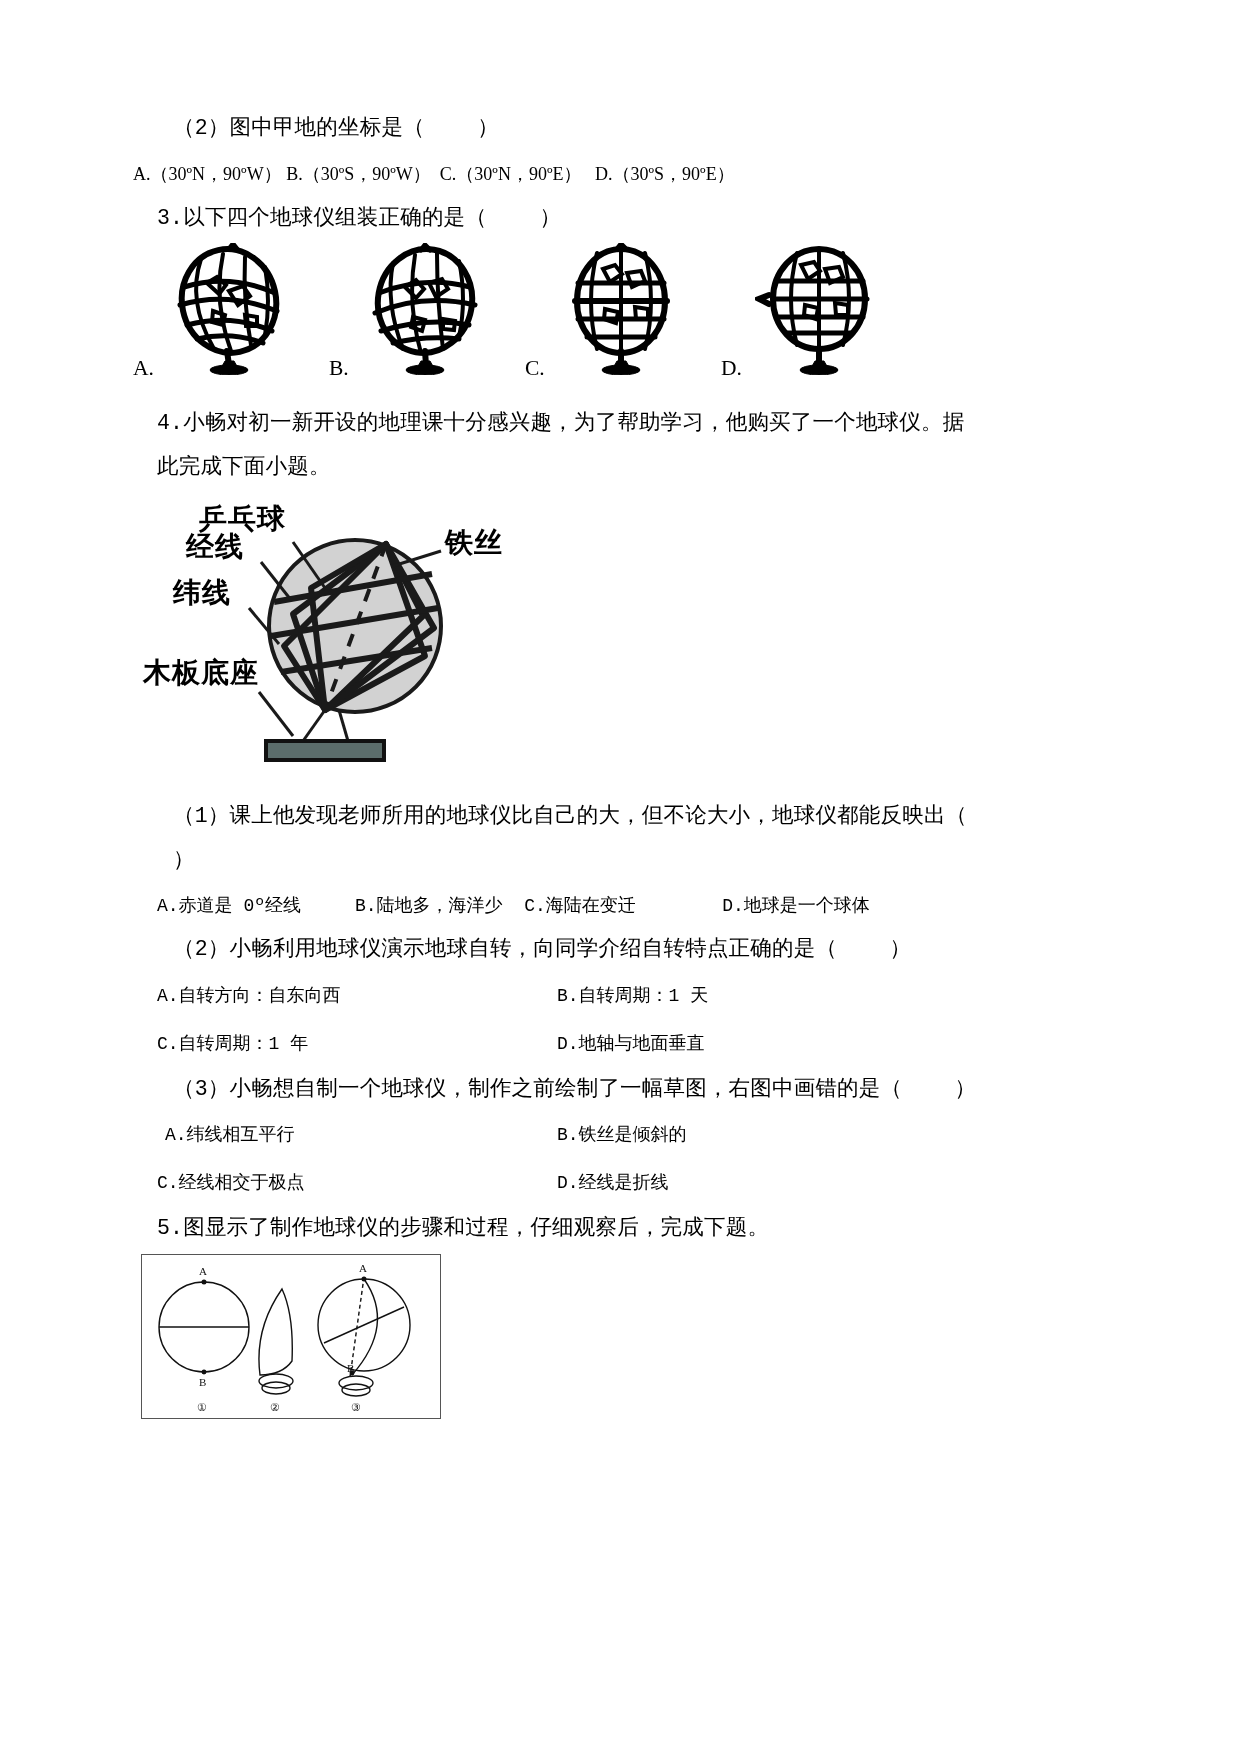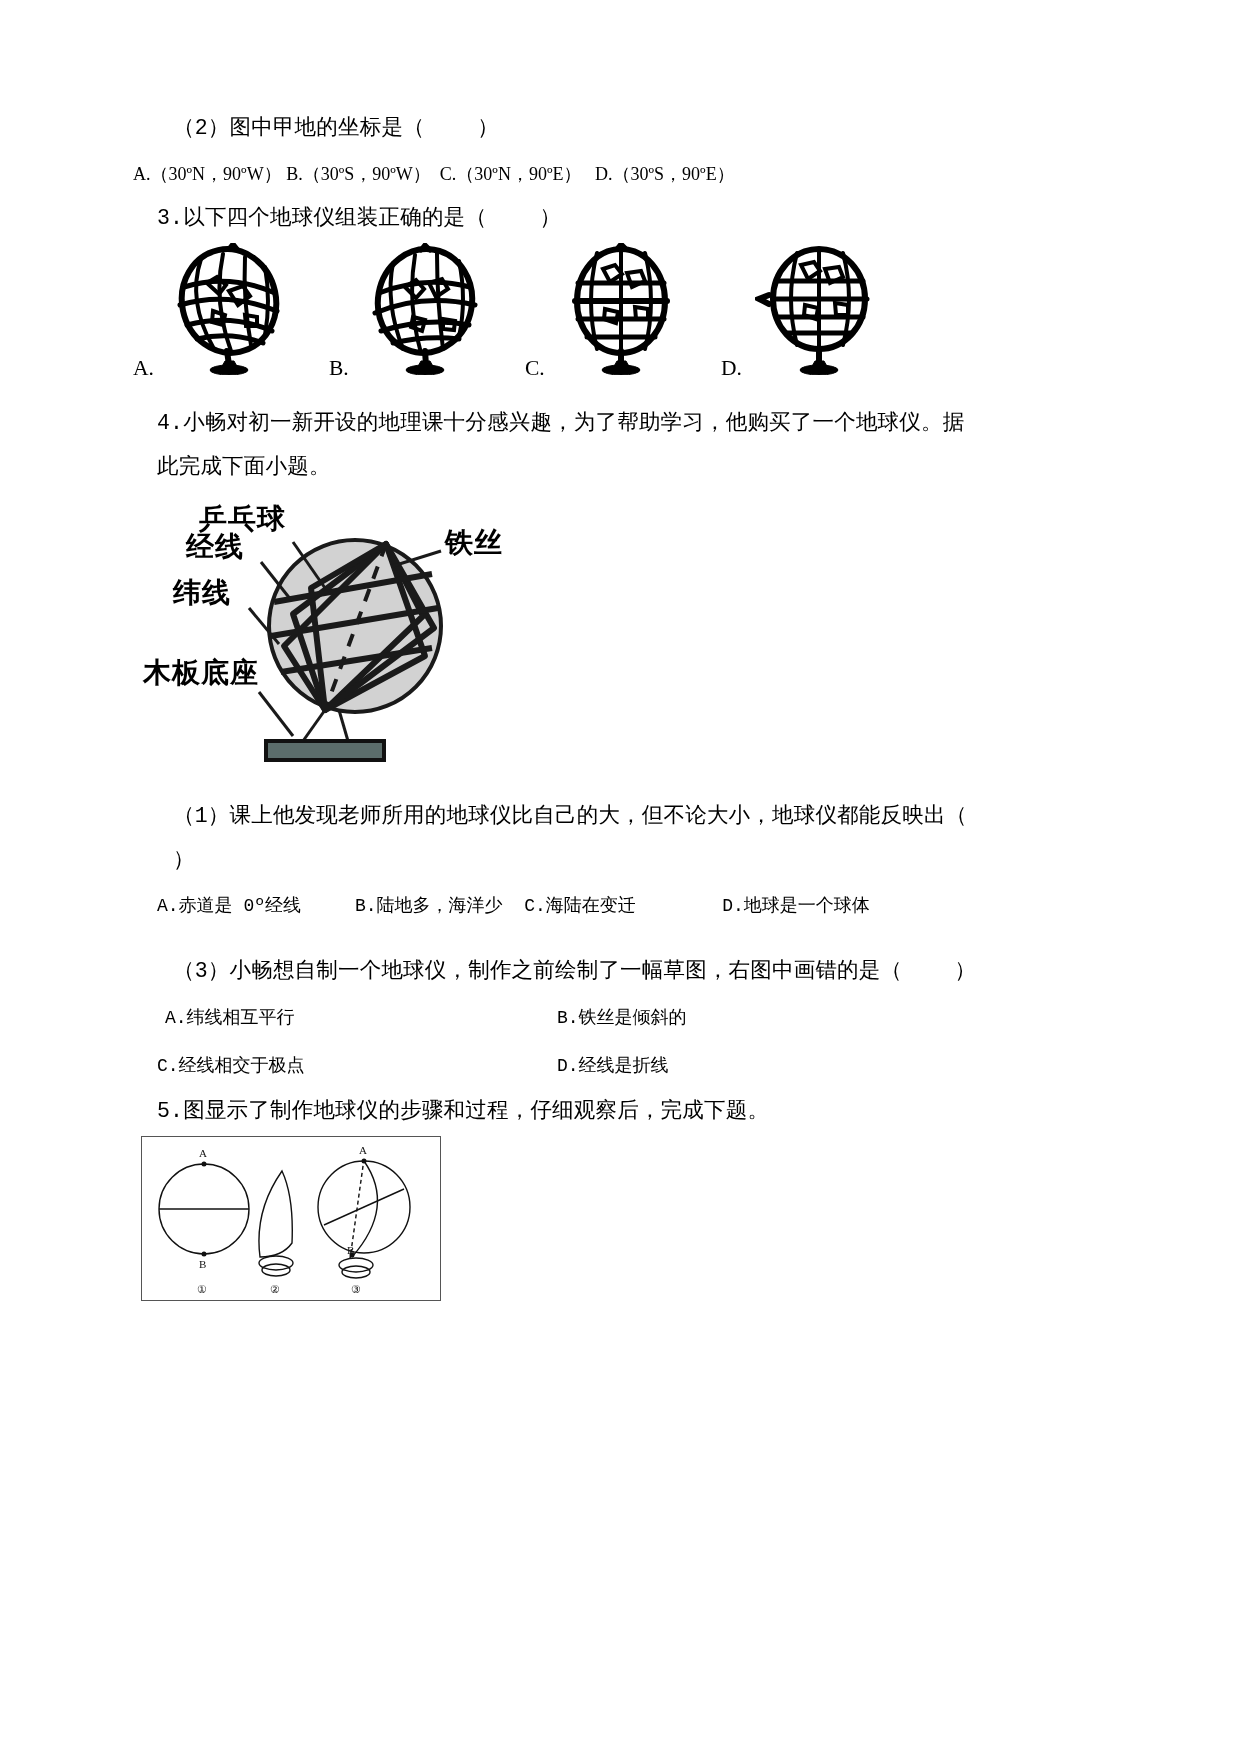--- a/index.html
+++ b/index.html
@@ -307,20 +307,33 @@
       <div>
         <p class="q-line cjk indent">（1）课上他发现老师所用的地球仪比自己的大，但不论大小，地球仪都能反映出（</p>
         <div class="gap22"></div>
         <p class="q-line cjk indent">）</p>
         <div class="gap22"></div>
         <p class="opts-row cjk">A.赤道是 0º经线     B.陆地多，海洋少  C.海陆在变迁        D.地球是一个球体</p>
       </div>
 
       <div class="gap22"></div>
 
+      <div>
+        <p class="q-line cjk indent">（2）小畅利用地球仪演示地球自转，向同学介绍自转特点正确的是（    ）</p>
+        <div class="gap22"></div>
+        <div style="position:relative; height:26px;">
+          <span class="opts-row cjk" style="position:absolute; left:0;">A.自转方向：自东向西</span>
+          <span class="opts-row cjk" style="position:absolute; left:400px;">B.自转周期：1 天</span>
+        </div>
+        <div class="gap22"></div>
+        <div style="position:relative; height:26px;">
+          <span class="opts-row cjk" style="position:absolute; left:0;">C.自转周期：1 年</span>
+          <span class="opts-row cjk" style="position:absolute; left:400px;">D.地轴与地面垂直</span>
+        </div>
+      </div>
 
       <div class="gap22"></div>
 
       <div>
         <p class="q-line cjk indent">（3）小畅想自制一个地球仪，制作之前绘制了一幅草图，右图中画错的是（    ）</p>
         <div class="gap22"></div>
         <div style="position:relative; height:26px;">
           <span class="opts-row cjk" style="position:absolute; left:8px;">A.纬线相互平行</span>
           <span class="opts-row cjk" style="position:absolute; left:400px;">B.铁丝是倾斜的</span>
         </div>

